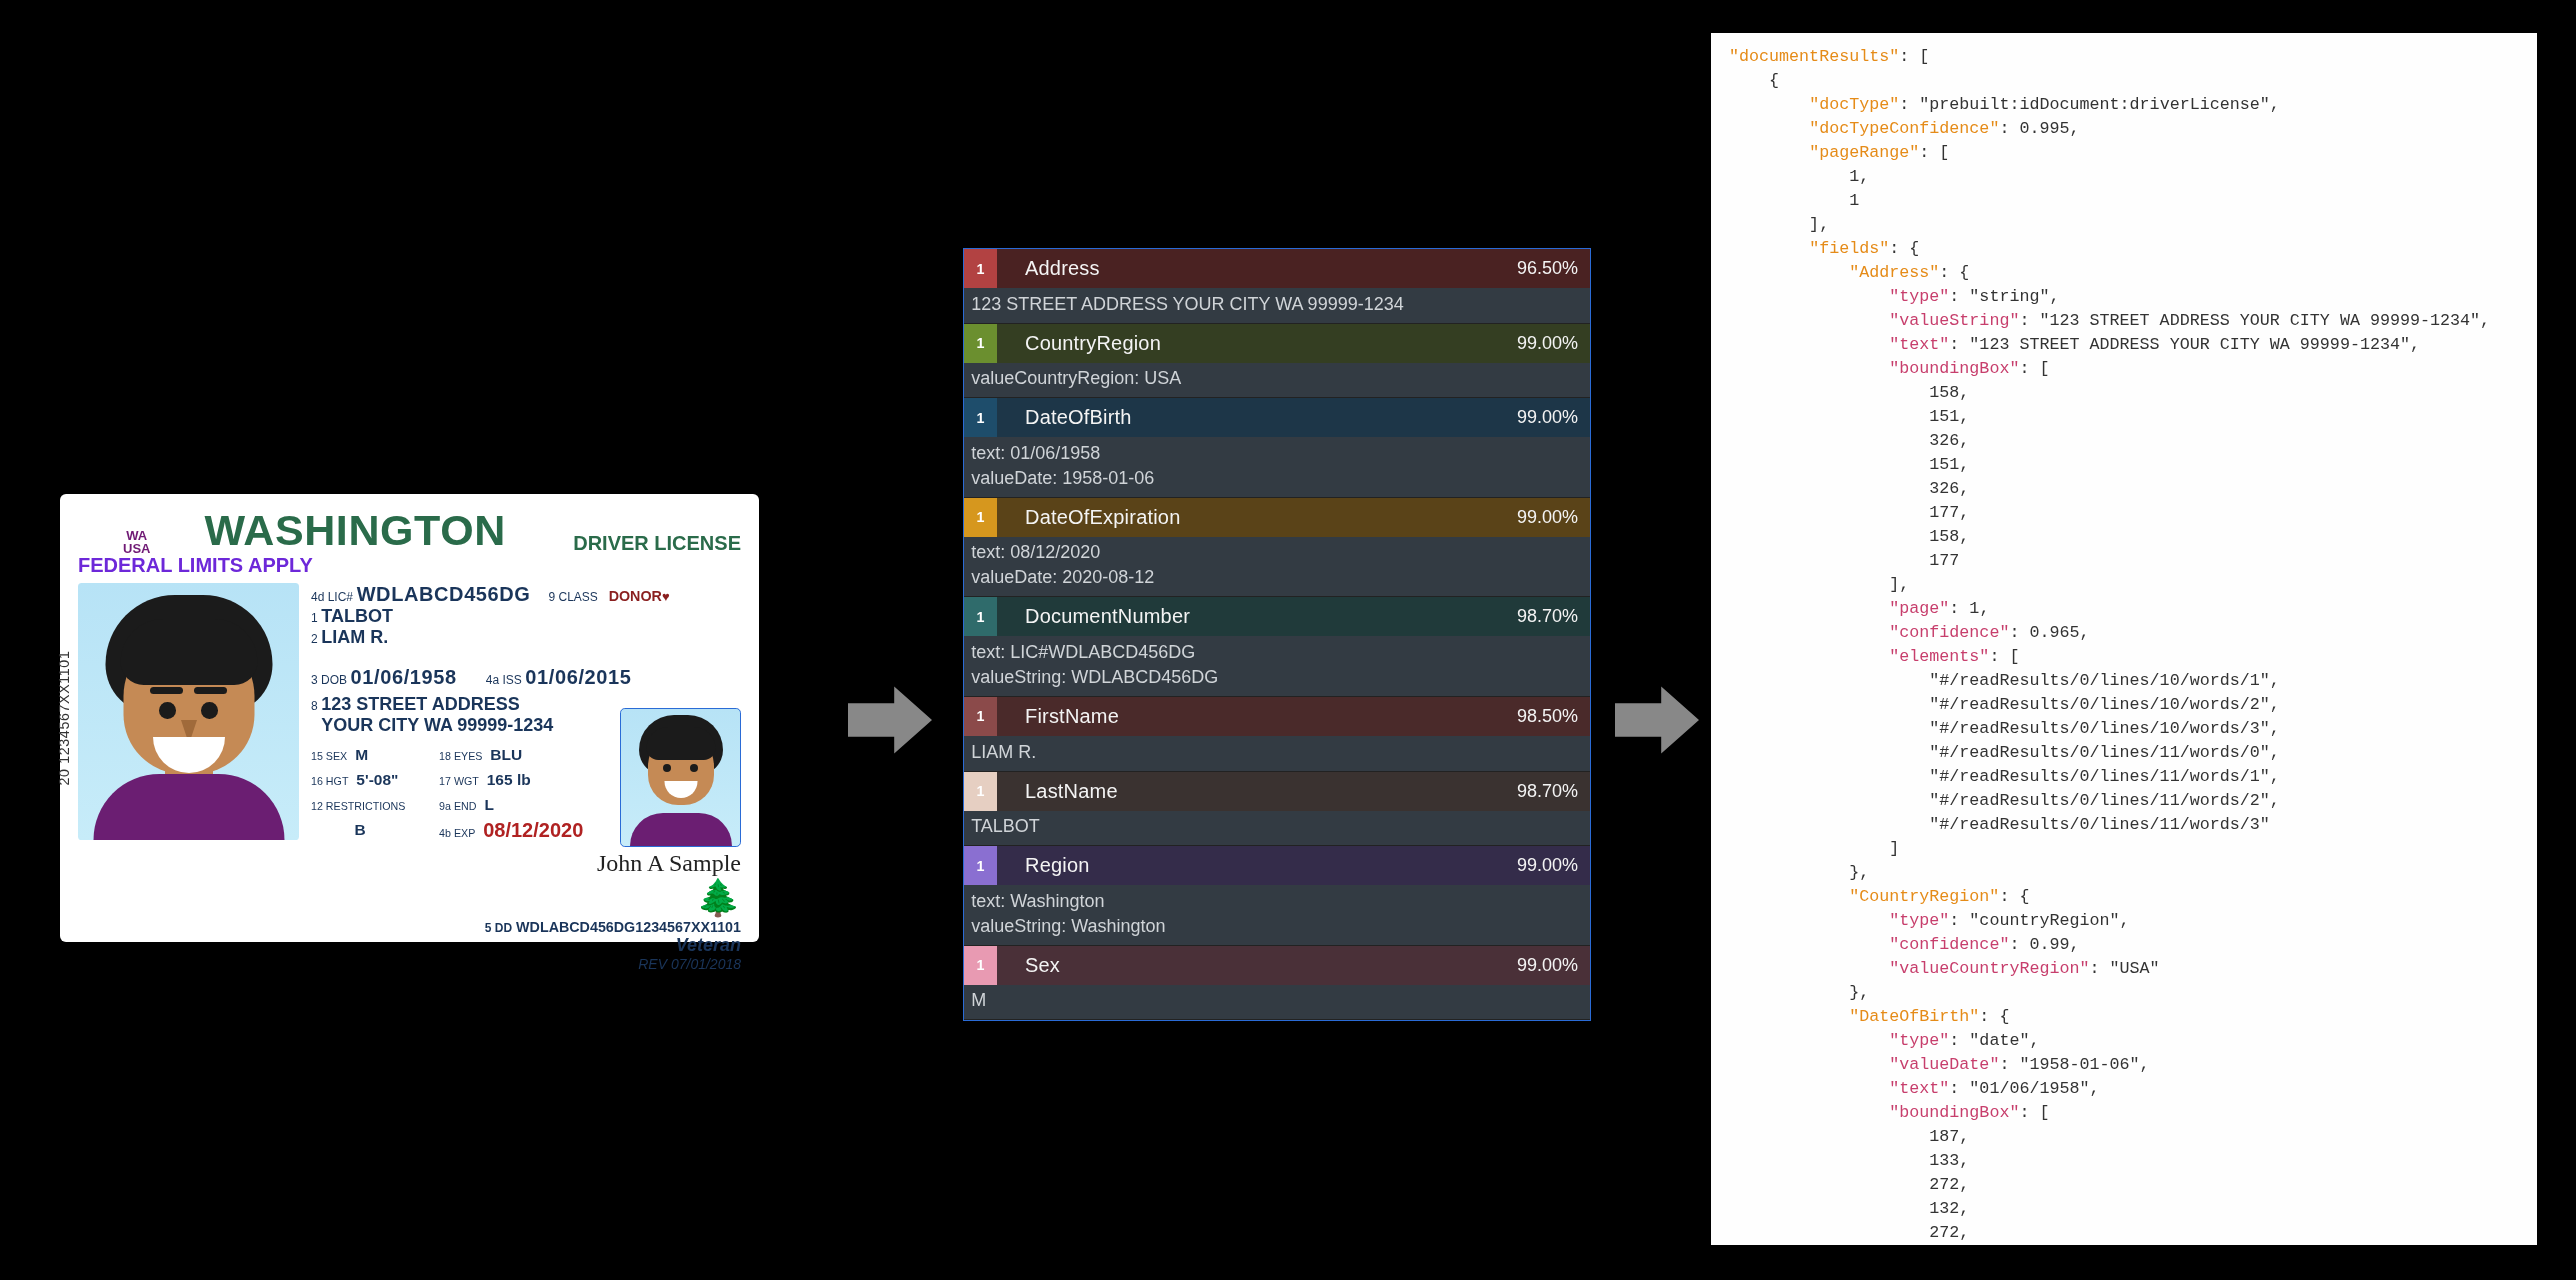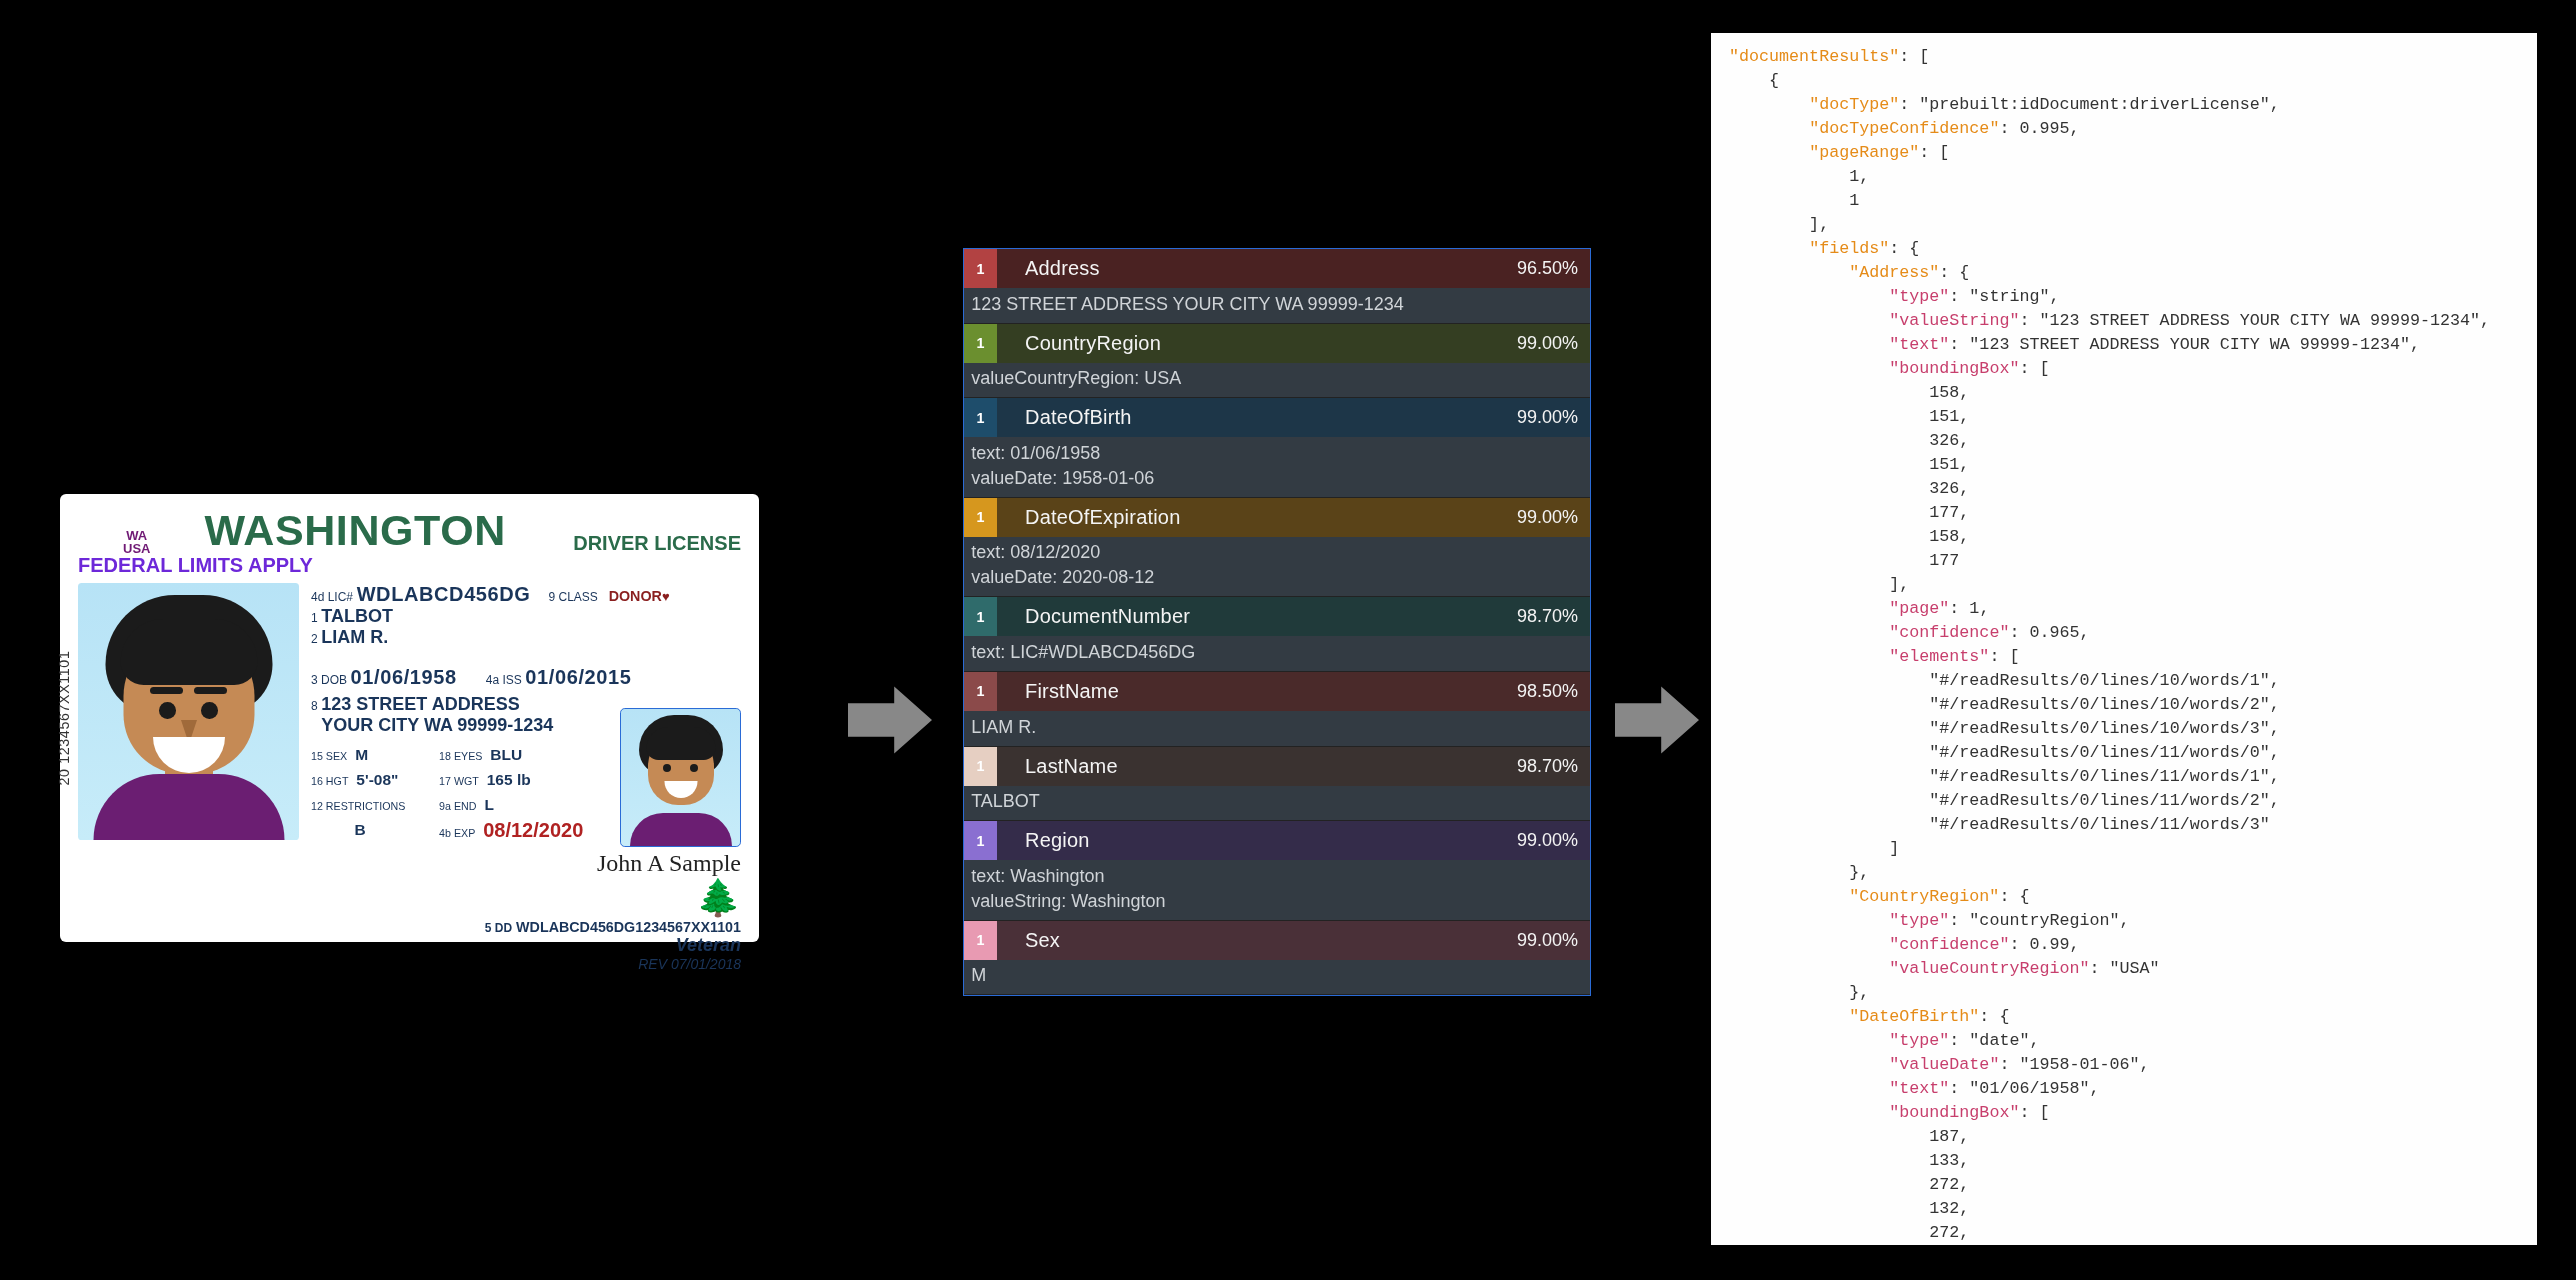--- a/index.html
+++ b/index.html
@@ -265,20 +265,21 @@
       <div>text: 08/12/2020</div>
       <div>valueDate: 2020-08-12</div>
     </div>
     <div class="field-head" style="background: rgb(32, 58, 58);">
       <div class="tag" style="background:#2f6b6b">1</div>
       <div class="name">DocumentNumber</div>
       <div class="conf">98.70%</div>
     </div>
     <div class="field-sub">
       <div>text: LIC#WDLABCD456DG</div>
+      <div>valueString: WDLABCD456DG</div>
     </div>
     <div class="field-head" style="background: rgb(74, 42, 42);">
       <div class="tag" style="background:#8b4a4a">1</div>
       <div class="name">FirstName</div>
       <div class="conf">98.50%</div>
     </div>
     <div class="field-sub">
       <div>LIAM R.</div>
     </div>
     <div class="field-head" style="background: rgb(58, 50, 48);">

